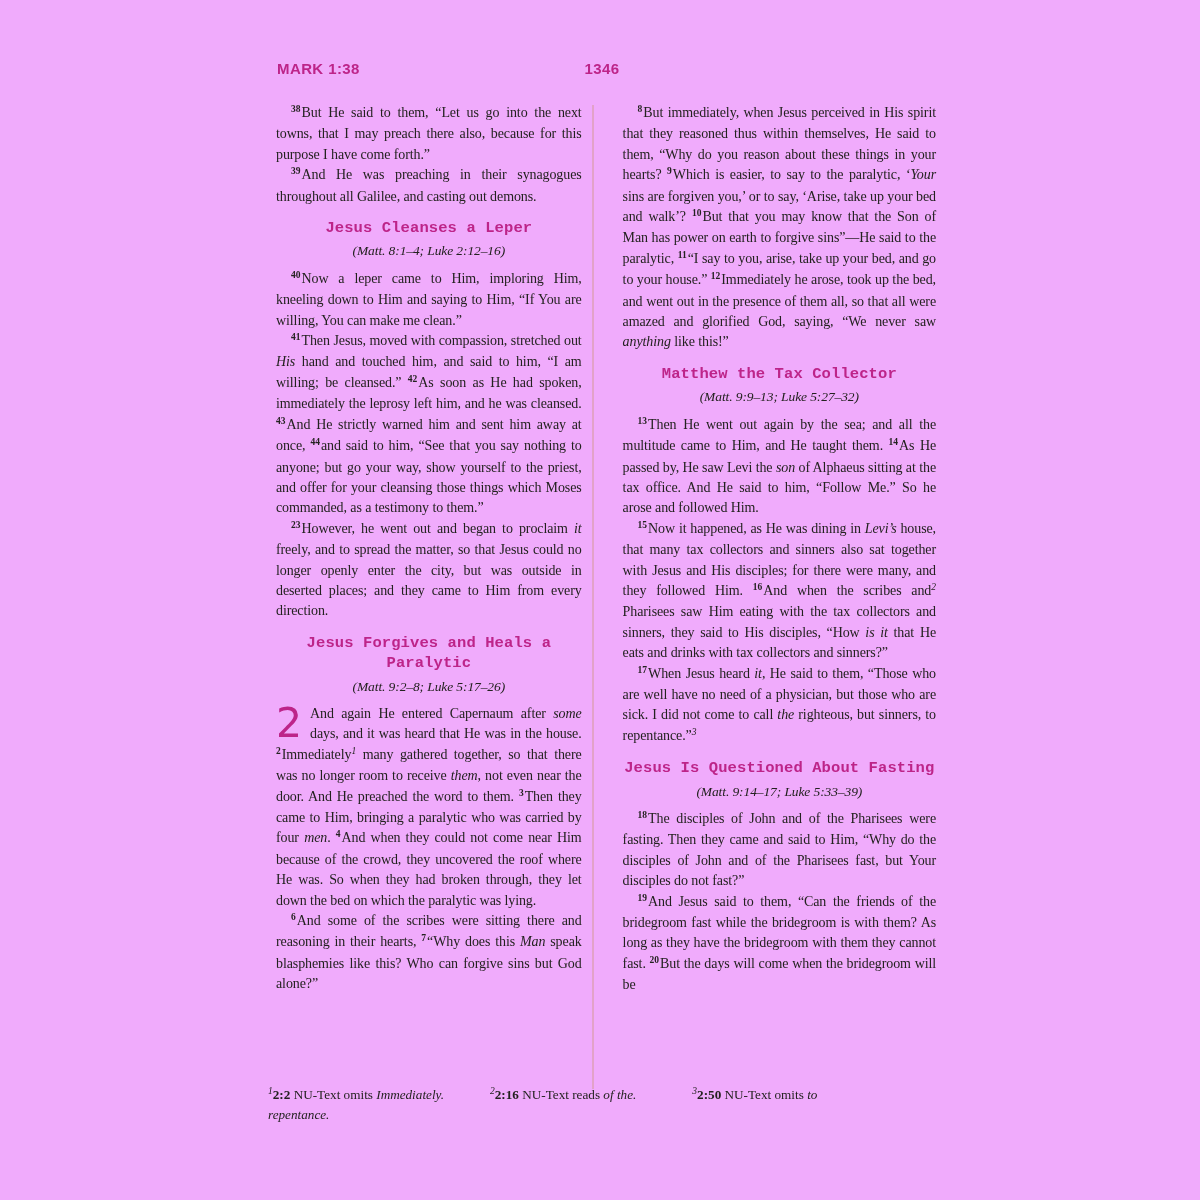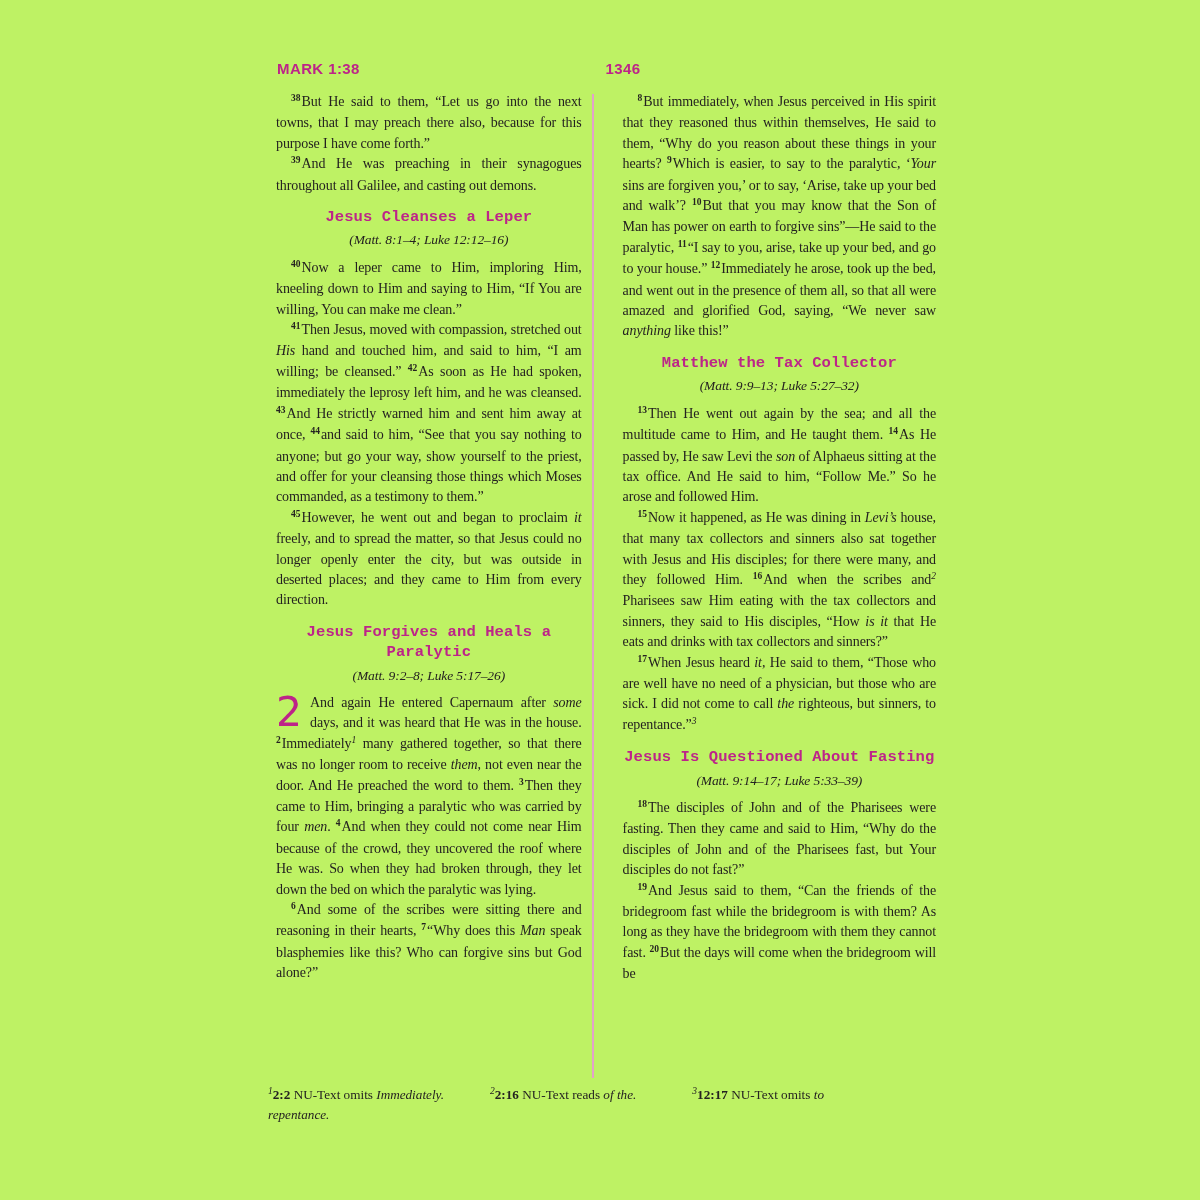--- a/index.html
+++ b/index.html
@@ -6,33 +6,33 @@
     --accent:#bd2489;
     --divider:#e2a2c9;
     --ink:#242220;
   }
   html,body{margin:0;padding:0;}
   body{
     width:1200px;height:1200px;position:relative;background:#ffffff;
     font-family:"Liberation Serif",serif;color:var(--ink);
     overflow:hidden;
   }
-  .page{position:absolute;inset:0;background:#bef264;}
+  .page{position:absolute;inset:0;background:#f0abfc;}
   .running-head{
     position:absolute;left:277px;top:60px;
     font-family:"Liberation Sans",sans-serif;font-weight:bold;
     font-size:15px;letter-spacing:.4px;color:var(--accent);
   }
   .page-number{
-    position:absolute;left:293px;top:60px;width:660px;text-align:center;
+    position:absolute;left:272px;top:60px;width:660px;text-align:center;
     font-family:"Liberation Sans",sans-serif;font-weight:bold;
     font-size:15px;letter-spacing:.4px;color:var(--accent);
   }
   .text-block{
-    position:absolute;left:276px;top:92px;width:660px;
+    position:absolute;left:276px;top:103px;width:660px;
     display:flex;align-items:stretch;
   }
   .col{font-size:14px;line-height:20.4px;letter-spacing:-0.1px;}
   .col-left{width:314px;}
   .col-right{width:322px;margin-left:19px;}
   .divider{width:2px;background:var(--divider);margin:2px 10px 0 10px;min-height:984px;}
   .col p{
     margin:0;text-align:justify;text-indent:15px;
   }
   .col p.chapter{text-indent:0;}
@@ -71,24 +71,24 @@
 <body>
 
 <div class="page">
   <div class="running-head">MARK 1:38</div>
   <div class="page-number">1346</div>
   <div class="text-block">
     <div class="col col-left">
         <p><sup class="vnum">38</sup>But He said to them, “Let us go into the next towns, that I may preach there also, because for this purpose I have come forth.”</p>
         <p><sup class="vnum">39</sup>And He was preaching in their synagogues throughout all Galilee, and casting out demons.</p>
         <h3>Jesus Cleanses a Leper</h3>
-        <div class="ref">(Matt. 8:1–4; Luke 12:12–16)</div>
+        <div class="ref">(Matt. 8:1–4; Luke 2:12–16)</div>
         <p><sup class="vnum">40</sup>Now a leper came to Him, imploring Him, kneeling down to Him and saying to Him, “If You are willing, You can make me clean.”</p>
         <p><sup class="vnum">41</sup>Then Jesus, moved with compassion, stretched out <i>His</i> hand and touched him, and said to him, “I am willing; be cleansed.” <sup class="vnum">42</sup>As soon as He had spoken, immediately the leprosy left him, and he was cleansed. <sup class="vnum">43</sup>And He strictly warned him and sent him away at once, <sup class="vnum">44</sup>and said to him, “See that you say nothing to anyone; but go your way, show yourself to the priest, and offer for your cleansing those things which Moses commanded, as a testimony to them.”</p>
-        <p><sup class="vnum">45</sup>However, he went out and began to proclaim <i>it</i> freely, and to spread the matter, so that Jesus could no longer openly enter the city, but was outside in deserted places; and they came to Him from every direction.</p>
+        <p><sup class="vnum">23</sup>However, he went out and began to proclaim <i>it</i> freely, and to spread the matter, so that Jesus could no longer openly enter the city, but was outside in deserted places; and they came to Him from every direction.</p>
         <h3>Jesus Forgives and Heals a Paralytic</h3>
         <div class="ref">(Matt. 9:2–8; Luke 5:17–26)</div>
         <p class="chapter"><span class="dropcap">2</span>And again He entered Capernaum after <i>some</i> days, and it was heard that He was in the house. <sup class="vnum">2</sup>Immediately<sup class="fnmark">1</sup> many gathered together, so that there was no longer room to receive <i>them</i>, not even near the door. And He preached the word to them. <sup class="vnum">3</sup>Then they came to Him, bringing a paralytic who was carried by four <i>men</i>. <sup class="vnum">4</sup>And when they could not come near Him because of the crowd, they uncovered the roof where He was. So when they had broken through, they let down the bed on which the paralytic was lying.</p>
         <p><sup class="vnum">6</sup>And some of the scribes were sitting there and reasoning in their hearts, <sup class="vnum">7</sup>“Why does this <i>Man</i> speak blasphemies like this? Who can forgive sins but God alone?”</p>
       </div>
     <div class="divider"></div>
     <div class="col col-right">
         <p><sup class="vnum">8</sup>But immediately, when Jesus perceived in His spirit that they reasoned thus within themselves, He said to them, “Why do you reason about these things in your hearts? <sup class="vnum">9</sup>Which is easier, to say to the paralytic, ‘<i>Your</i> sins are forgiven you,’ or to say, ‘Arise, take up your bed and walk’? <sup class="vnum">10</sup>But that you may know that the Son of Man has power on earth to forgive sins”—He said to the paralytic, <sup class="vnum">11</sup>“I say to you, arise, take up your bed, and go to your house.” <sup class="vnum">12</sup>Immediately he arose, took up the bed, and went out in the presence of them all, so that all were amazed and glorified God, saying, “We never saw <i>anything</i> like this!”</p>
         <h3>Matthew the Tax Collector</h3>
         <div class="ref">(Matt. 9:9–13; Luke 5:27–32)</div>
@@ -98,17 +98,17 @@
         <h3>Jesus Is Questioned About Fasting</h3>
         <div class="ref">(Matt. 9:14–17; Luke 5:33–39)</div>
         <p><sup class="vnum">18</sup>The disciples of John and of the Pharisees were fasting. Then they came and said to Him, “Why do the disciples of John and of the Pharisees fast, but Your disciples do not fast?”</p>
         <p><sup class="vnum">19</sup>And Jesus said to them, “Can the friends of the bridegroom fast while the bridegroom is with them? As long as they have the bridegroom with them they cannot fast. <sup class="vnum">20</sup>But the days will come when the bridegroom will be</p>
       </div>
   </div>
   <div class="footnotes">
     <div class="fn-line1">
         <span class="fn-item"><sup class="fnmark"><i>1</i></sup><b>2:2</b> NU-Text omits <i>Immediately.</i></span>
         <span class="fn-item"><sup class="fnmark"><i>2</i></sup><b>2:16</b> NU-Text reads <i>of the.</i></span>
-        <span class="fn-item"><sup class="fnmark"><i>3</i></sup><b>12:17</b> NU-Text omits <i>to</i></span>
+        <span class="fn-item"><sup class="fnmark"><i>3</i></sup><b>2:50</b> NU-Text omits <i>to</i></span>
       </div>
     <div class="fn-line2">repentance.</div>
   </div>
 </div>
 
 </body></html>

